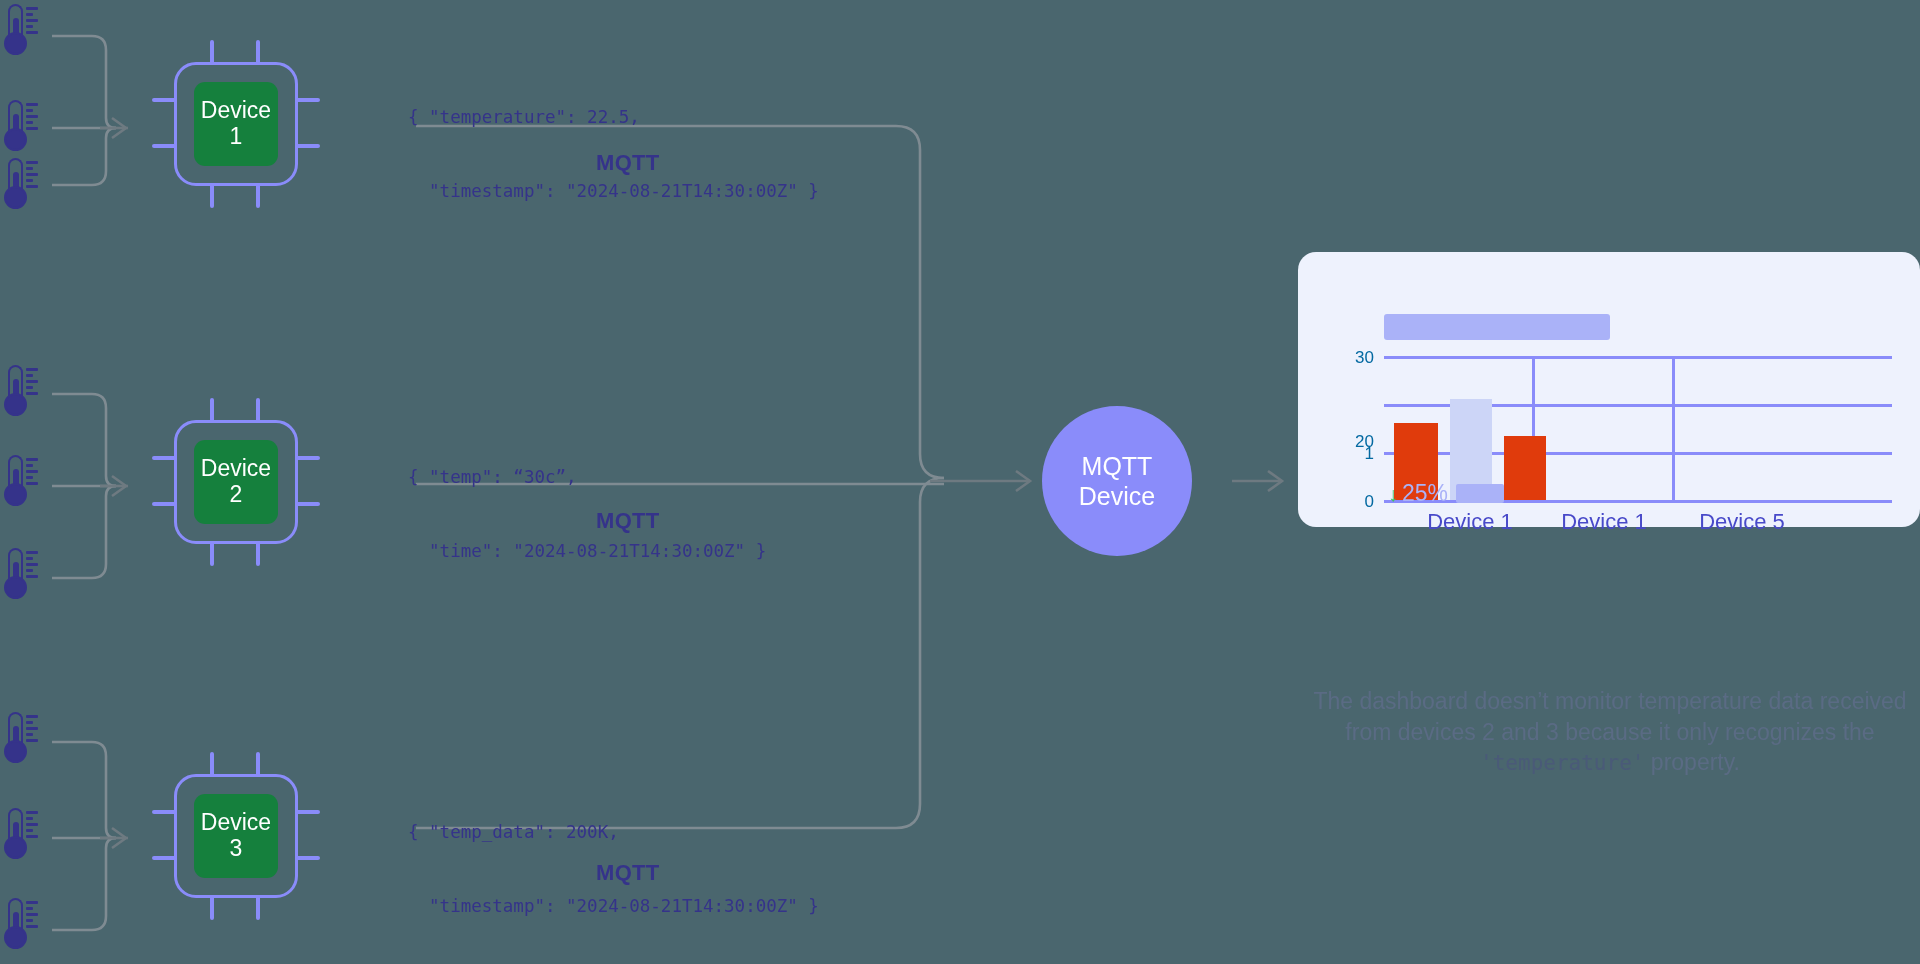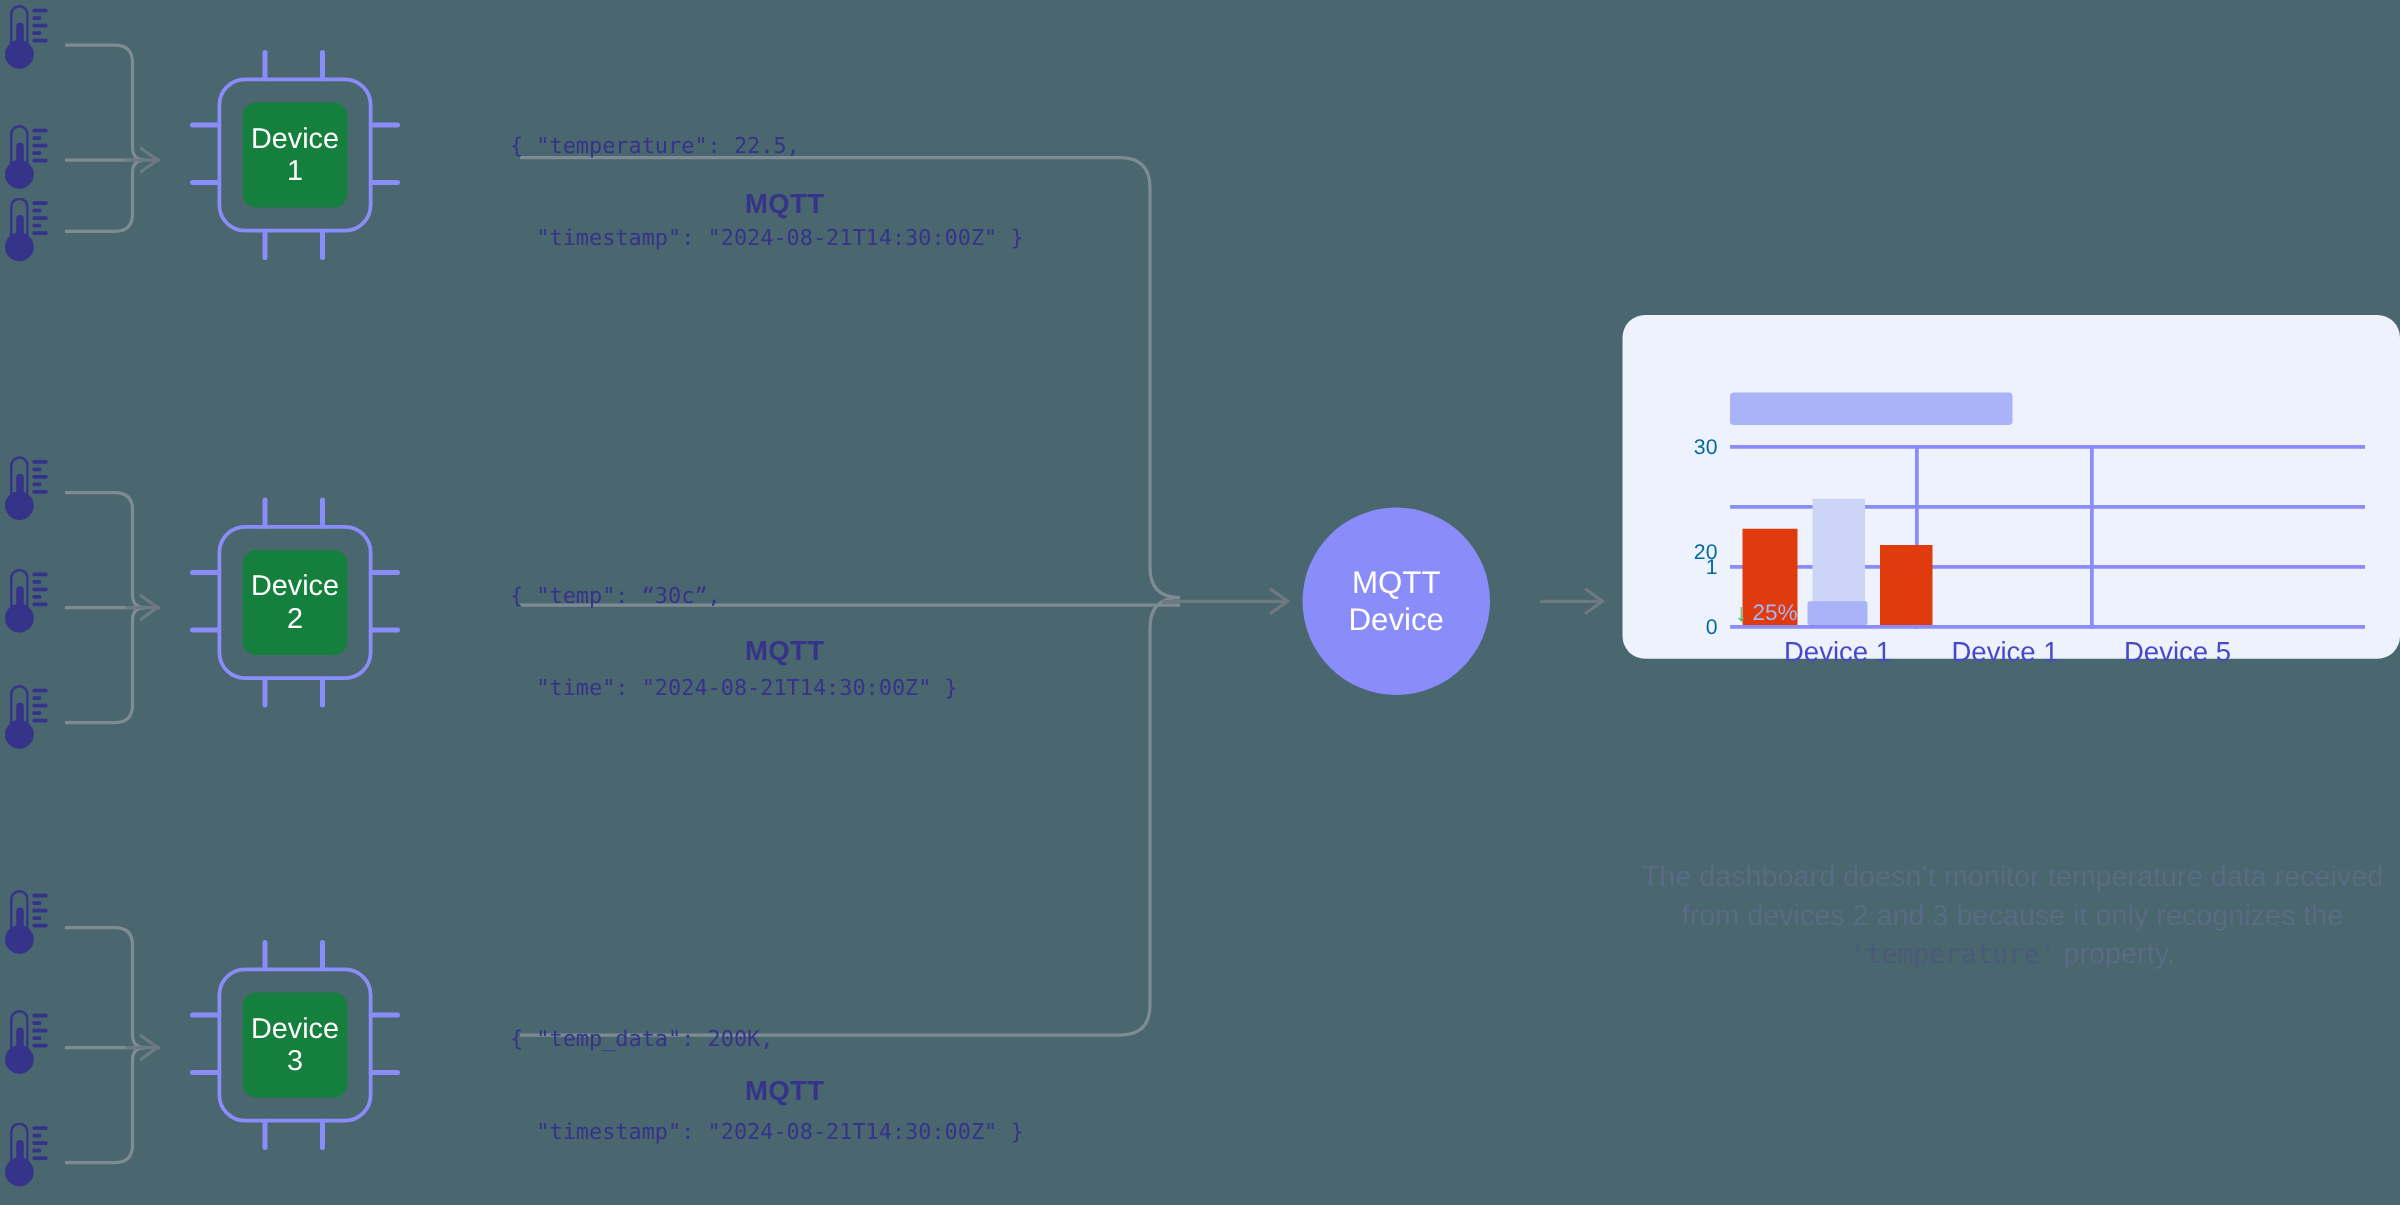--- a/index.html
+++ b/index.html
@@ -89,21 +89,21 @@
   }
   .xlab {
     position: absolute; color: #4849c9; font-size: 22px; text-align: center;
   }
   .gridline { position: absolute; background: #8a8cfa; }
   .bar { position: absolute; }
   .footer {
     position: absolute; left: 90px; top: 228px; display: flex; align-items: center; gap: 4px;
   }
   .footer .arrow { color: #3fbf63; font-size: 20px; line-height: 1; }
-  .footer .pct { color: #aab2f8; font-size: 18px; }
+  .footer .pct { color: #aab2f8; font-size: 23px; }
   .footer .chipbar { width: 48px; height: 19px; background: #aab2f8; border-radius: 2px; margin-left: 4px; }
 
   
   .caption {
     position: absolute; left: 1290px; top: 686px; width: 640px;
     text-align: center; color: #5a6b84; font-size: 23px; line-height: 1.33;
   }
   .caption .mono {
     font-family: "DejaVu Sans Mono", monospace; font-size: 21px; color: #4a5a78;
   }

